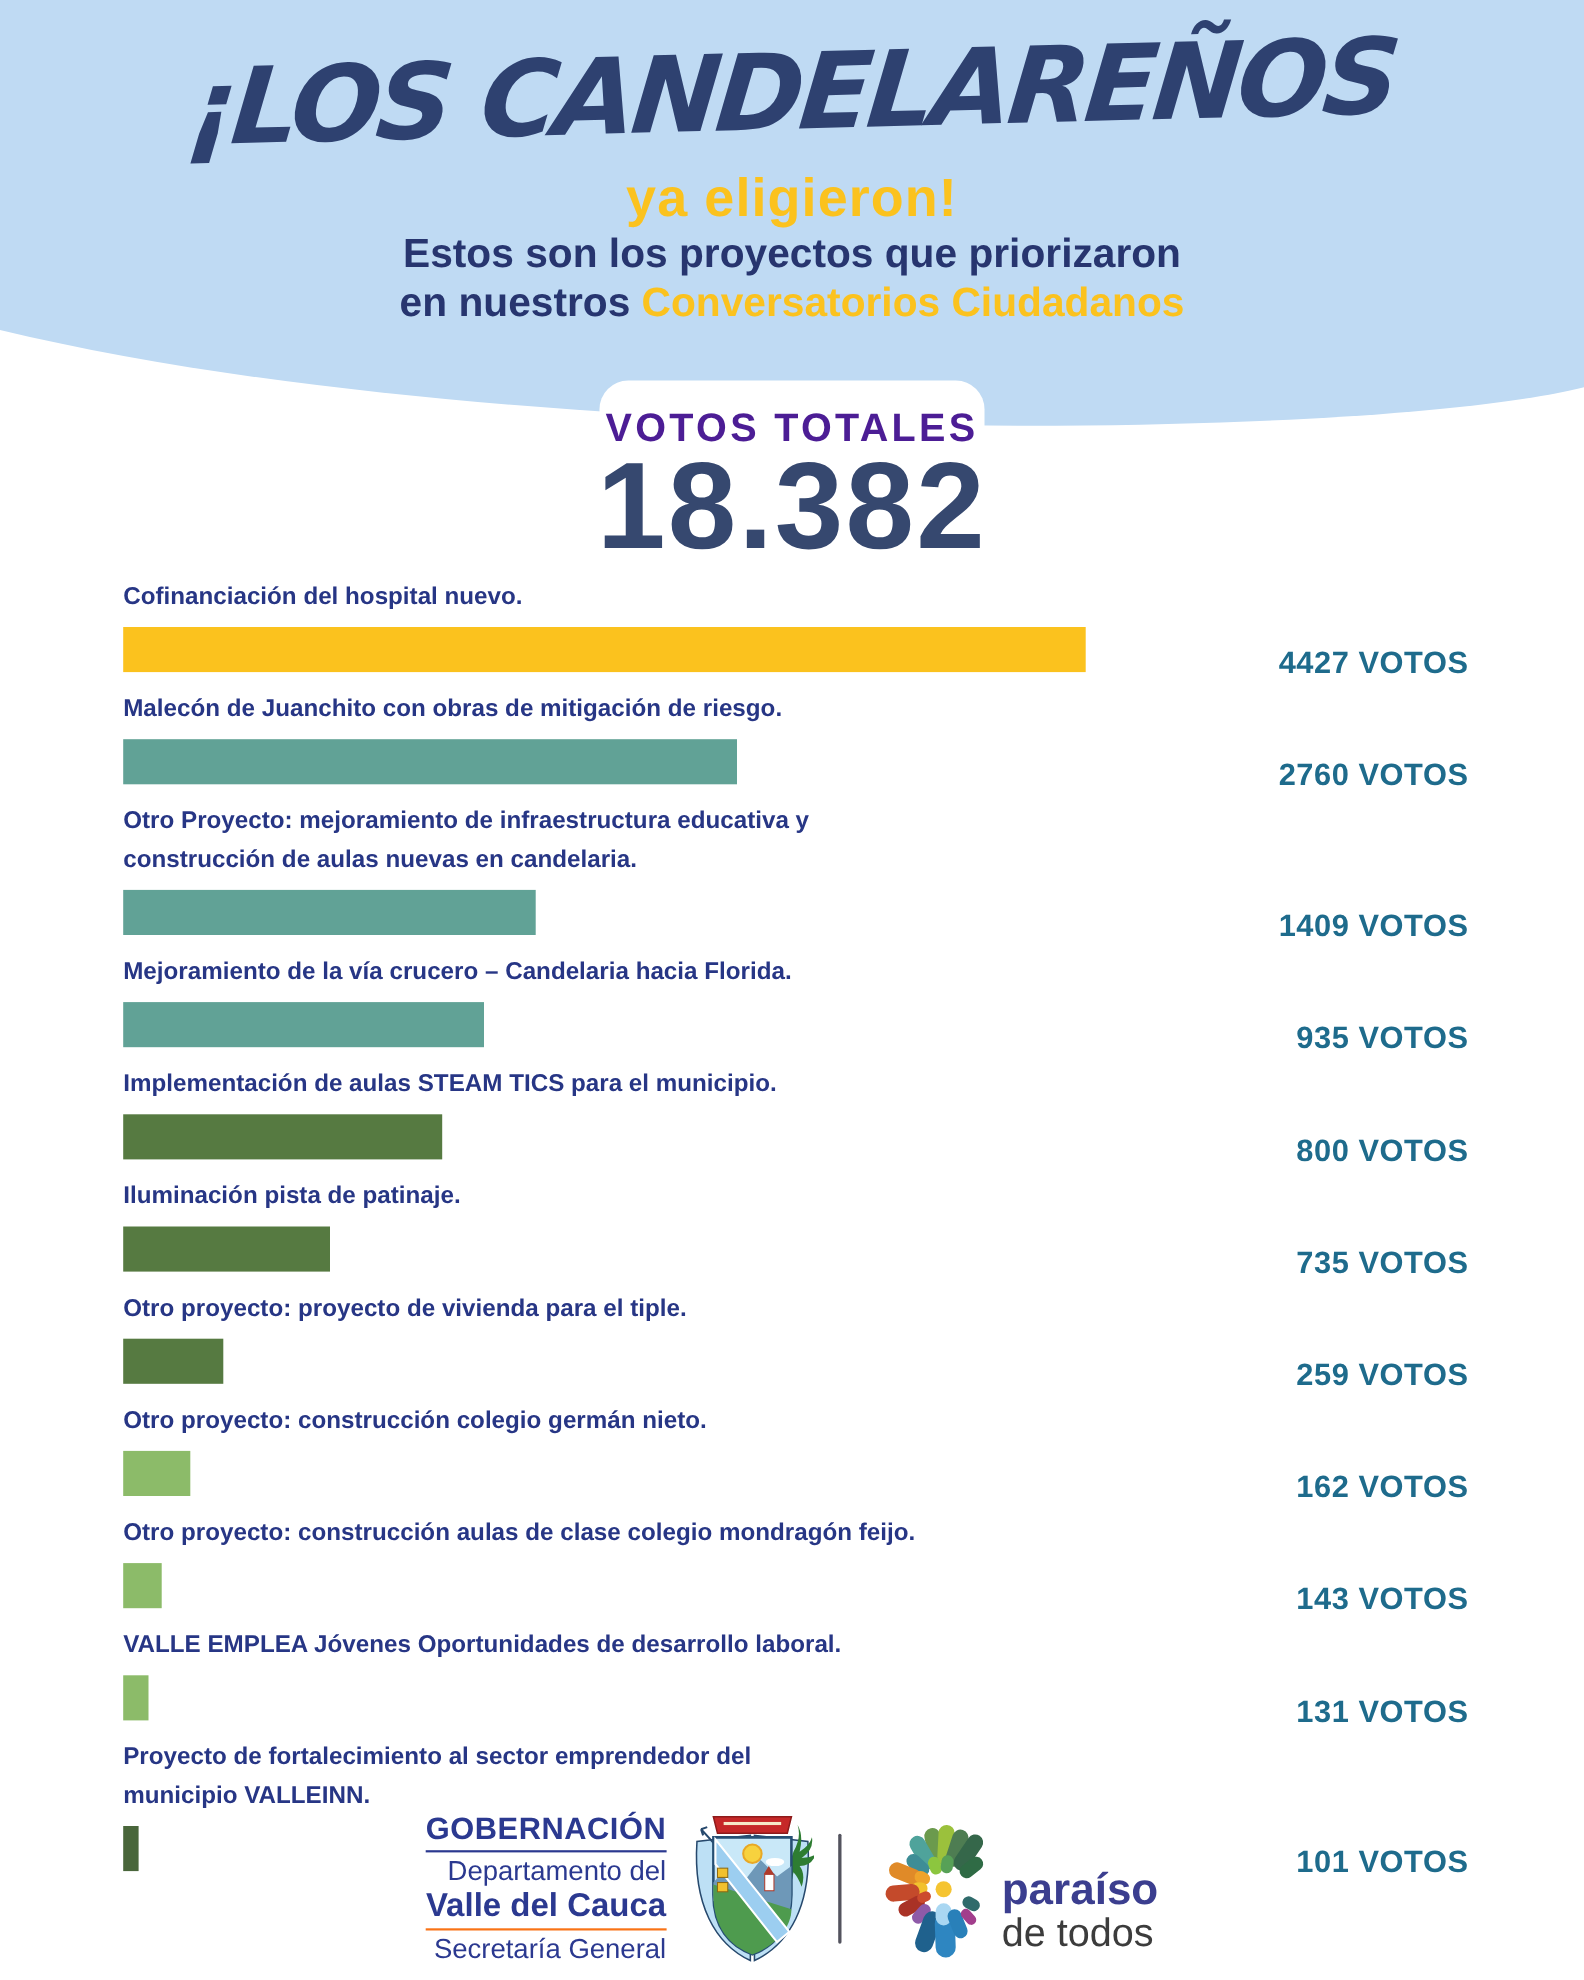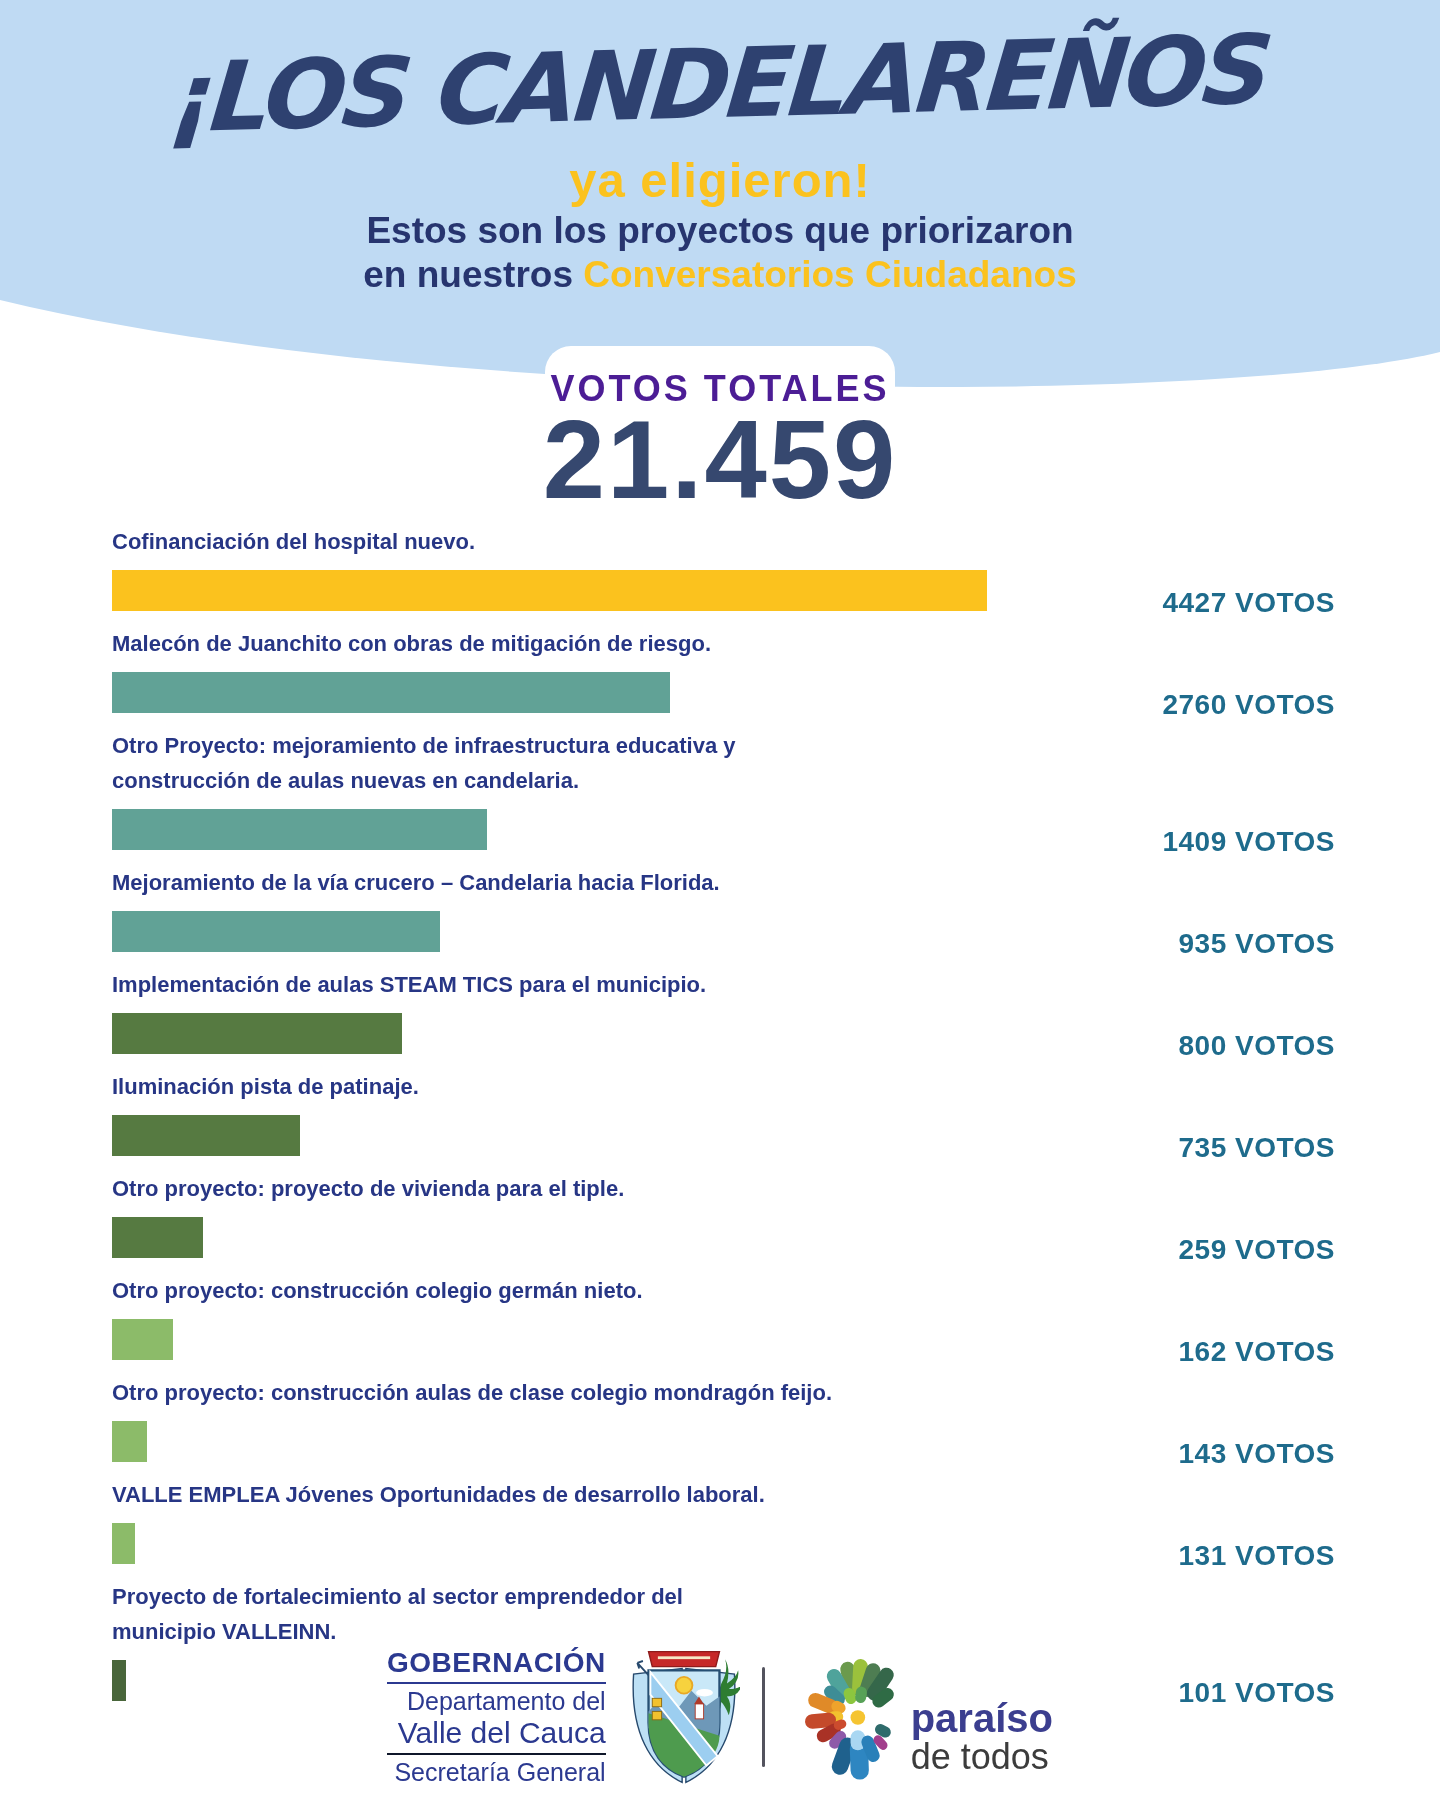--- a/index.html
+++ b/index.html
@@ -53,22 +53,22 @@
   }
   
   .footer{
     position:absolute; top:1642px; left:0; width:100%; height:150px; z-index:2;
     display:flex; justify-content:center; align-items:center; gap:22px;
   }
   .gov-text{text-align:right; color:#2B3990; line-height:1.15;}
   .gov-l1{font-size:28px; font-weight:800; letter-spacing:0.5px;
     border-bottom:2px solid #2B3990; padding-bottom:3px; margin-bottom:3px;}
   .gov-l2{font-size:25px; font-weight:500;}
-  .gov-l3{font-size:30px; font-weight:400;
-    border-bottom:2px solid #0f172a; padding-bottom:3px; margin-bottom:3px;}
+  .gov-l3{font-size:30px; font-weight:700;
+    border-bottom:2px solid #f97316; padding-bottom:3px; margin-bottom:3px;}
   .gov-l4{font-size:25px; font-weight:500;}
   .footer-divider{width:3px; height:100px; background:#53535e; border-radius:2px;}
   .paraiso{display:flex; align-items:center;}
   .paraiso-text{margin-left:-36px; line-height:1.02;}
   .paraiso-l1{font-size:40px; font-weight:800; color:#3B3E8F;margin-top:40px;}
   .paraiso-l2{font-size:36px; font-weight:400; color:#3C3C3C;}
 </style>
 </head>
 <body>
 
@@ -78,21 +78,21 @@
     <path d="M0,0 H1440 V352 C1360,372 1180,386 960,387 C700,388 290,370 0,300 Z" fill="#BFDAF3"></path>
   </svg>
 
   <div class="hdr-title">¡LOS CANDELAREÑOS</div>
   <div class="hdr-tagline">ya eligieron!</div>
   <div class="hdr-sub l1">Estos son los proyectos que priorizaron</div>
   <div class="hdr-sub l2"><span>en nuestros </span><span class="hl">Conversatorios Ciudadanos</span></div>
 
   <div class="votes-pill"></div>
   <div class="votes-pill-label">VOTOS TOTALES</div>
-  <div class="total-number">21.459</div>
+  <div class="total-number">18.382</div>
 
   <div class="chart">
 
     <div class="row">
       <div class="row-label">Cofinanciación del hospital nuevo.</div>
       <div class="row-barline">
         <div class="bar" style="width: 875px; background: rgb(251, 194, 30);"></div>
         <div class="row-votes">4427 VOTOS</div>
       </div>
     </div>

